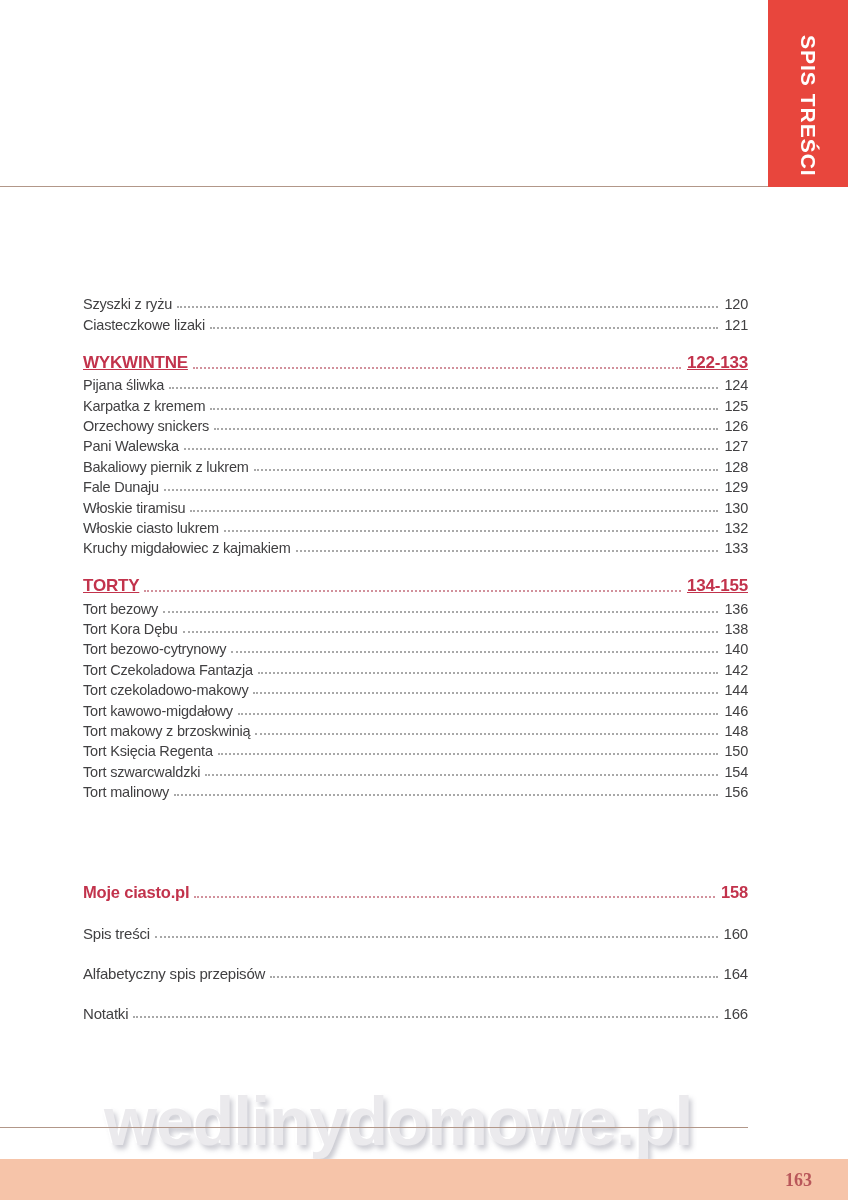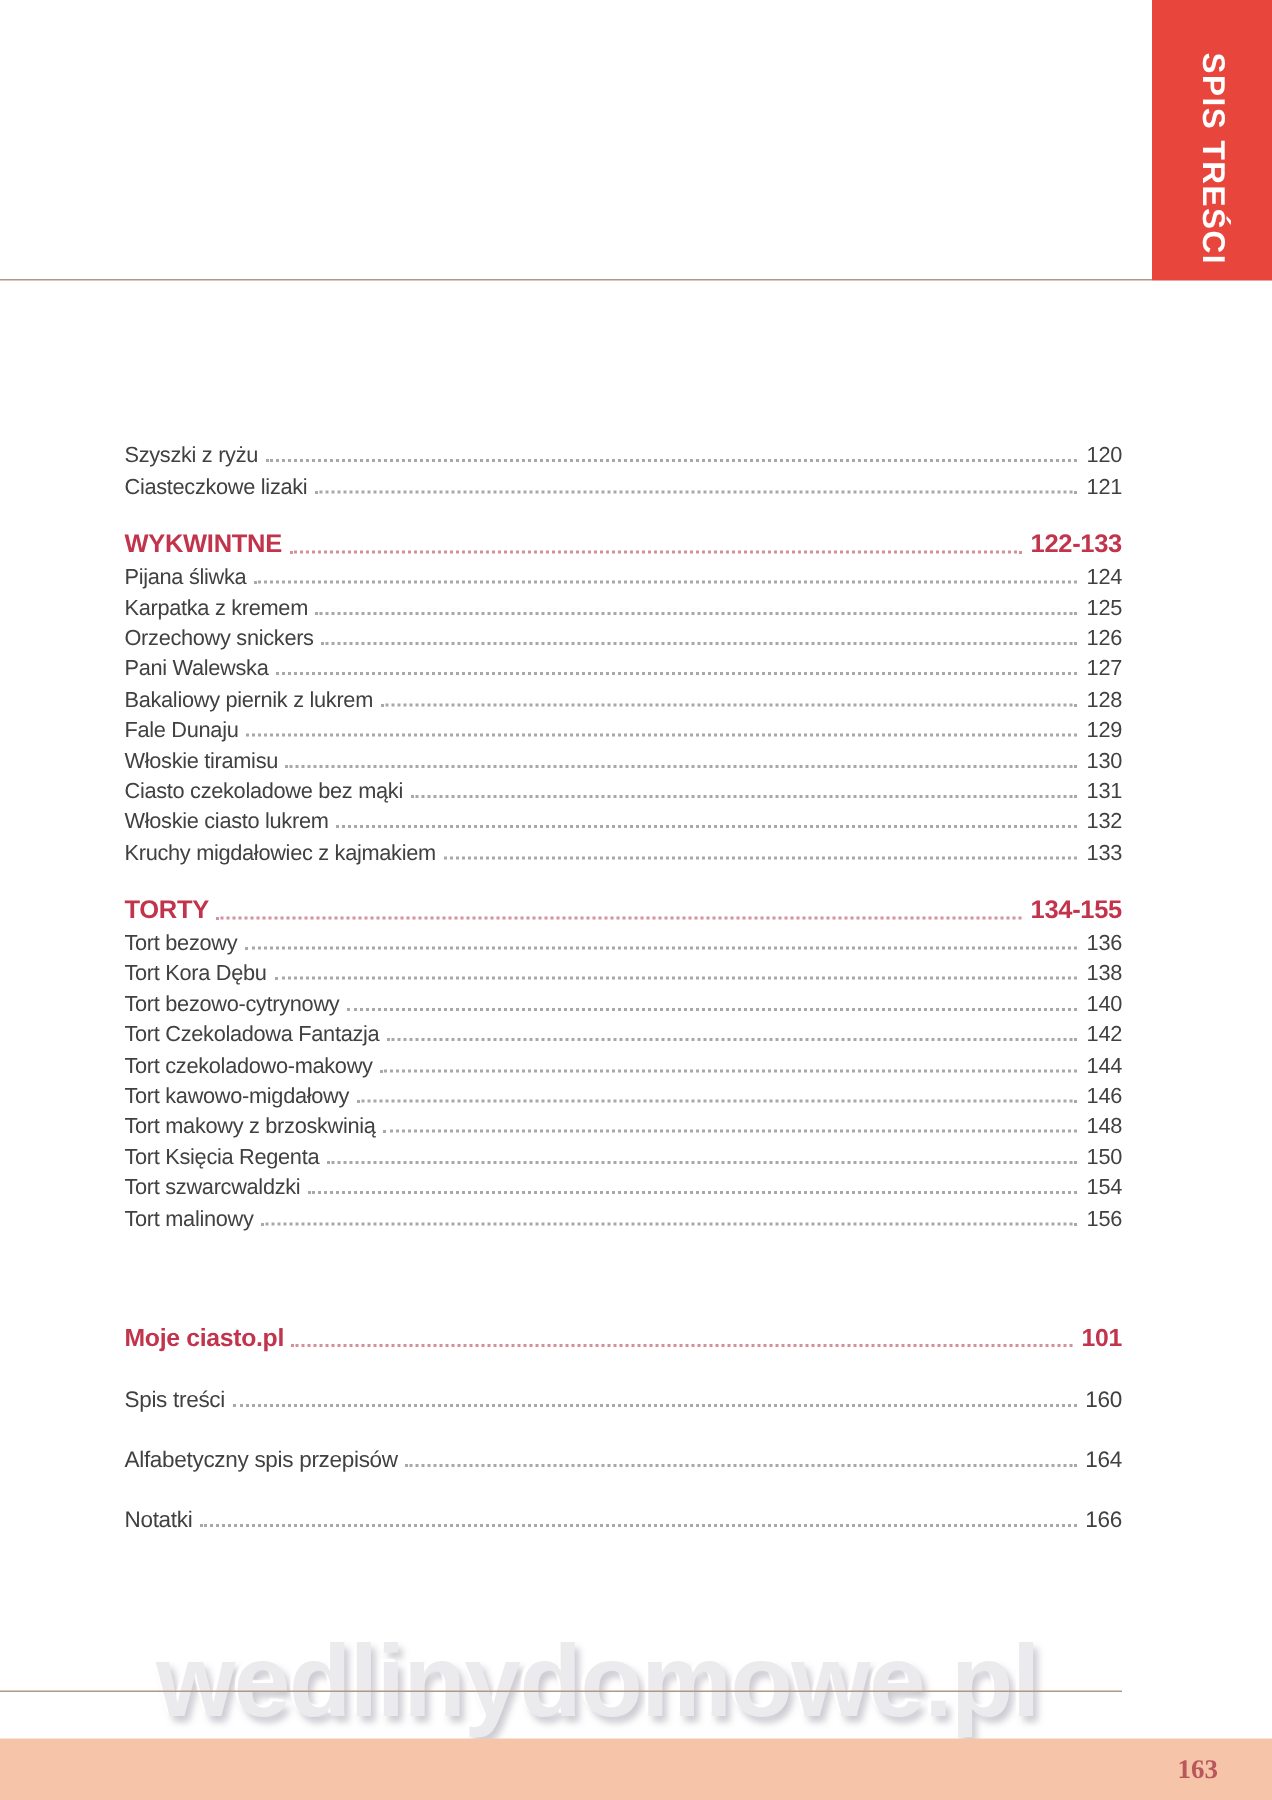--- a/index.html
+++ b/index.html
@@ -47,21 +47,21 @@
     flex:1 1 auto; min-width:10px;
     border-bottom:2px dotted var(--leader_gray, #a8a8a8);
     margin:0 6px 0 5px;
     position:relative; bottom:4px;
   }
   .toc-row.heading {
     height:24px; font-size:17px; font-weight:bold;
     color:var(--heading_red, #c2334c);
   }
   .toc-row.heading .toc-leader { border-bottom-color:var(--leader_red, #d2919c); }
-  .toc-row.gap-before { margin-top:16px; }
+  .toc-row.gap-before { margin-top:16px;text-decoration:underline; }
 
   .toc-bottom .toc-row { height:24px; margin-bottom:16px; font-size:15px;margin-top:12px; }
   .toc-bottom .toc-row.heading { font-size:16.5px; }
 
   
   .watermark {
     position:absolute; top:1082px; left:104px;
     font-size:68px; font-weight:bold; letter-spacing:-1px;
     color:var(--watermark_gray, #ebeaed);
     text-shadow:-2px -2px 1px #ffffff, 3px 4px 5px rgba(140,140,155,0.45);
@@ -146,25 +146,20 @@
         <span class="toc-label">Fale Dunaju</span>
         <span class="toc-leader"></span>
         <span class="toc-page">129</span>
       </div>
       <div class="toc-row entry">
         <span class="toc-label">Włoskie tiramisu</span>
         <span class="toc-leader"></span>
         <span class="toc-page">130</span>
       </div>
       <div class="toc-row entry">
-        <span class="toc-label">Ciasto czekoladowe bez mąki</span>
-        <span class="toc-leader"></span>
-        <span class="toc-page">131</span>
-      </div>
-      <div class="toc-row entry">
         <span class="toc-label">Włoskie ciasto lukrem</span>
         <span class="toc-leader"></span>
         <span class="toc-page">132</span>
       </div>
       <div class="toc-row entry">
         <span class="toc-label">Kruchy migdałowiec z kajmakiem</span>
         <span class="toc-leader"></span>
         <span class="toc-page">133</span>
       </div>
       <div class="toc-row heading gap-before">
@@ -221,21 +216,21 @@
         <span class="toc-label">Tort malinowy</span>
         <span class="toc-leader"></span>
         <span class="toc-page">156</span>
       </div>
     </div>
 
   <div class="toc-bottom" id="toc-bottom">
       <div class="toc-row heading">
         <span class="toc-label">Moje ciasto.pl</span>
         <span class="toc-leader"></span>
-        <span class="toc-page">101</span>
+        <span class="toc-page">158</span>
       </div>
       <div class="toc-row entry">
         <span class="toc-label">Spis treści</span>
         <span class="toc-leader"></span>
         <span class="toc-page">160</span>
       </div>
       <div class="toc-row entry">
         <span class="toc-label">Alfabetyczny spis przepisów</span>
         <span class="toc-leader"></span>
         <span class="toc-page">164</span>

